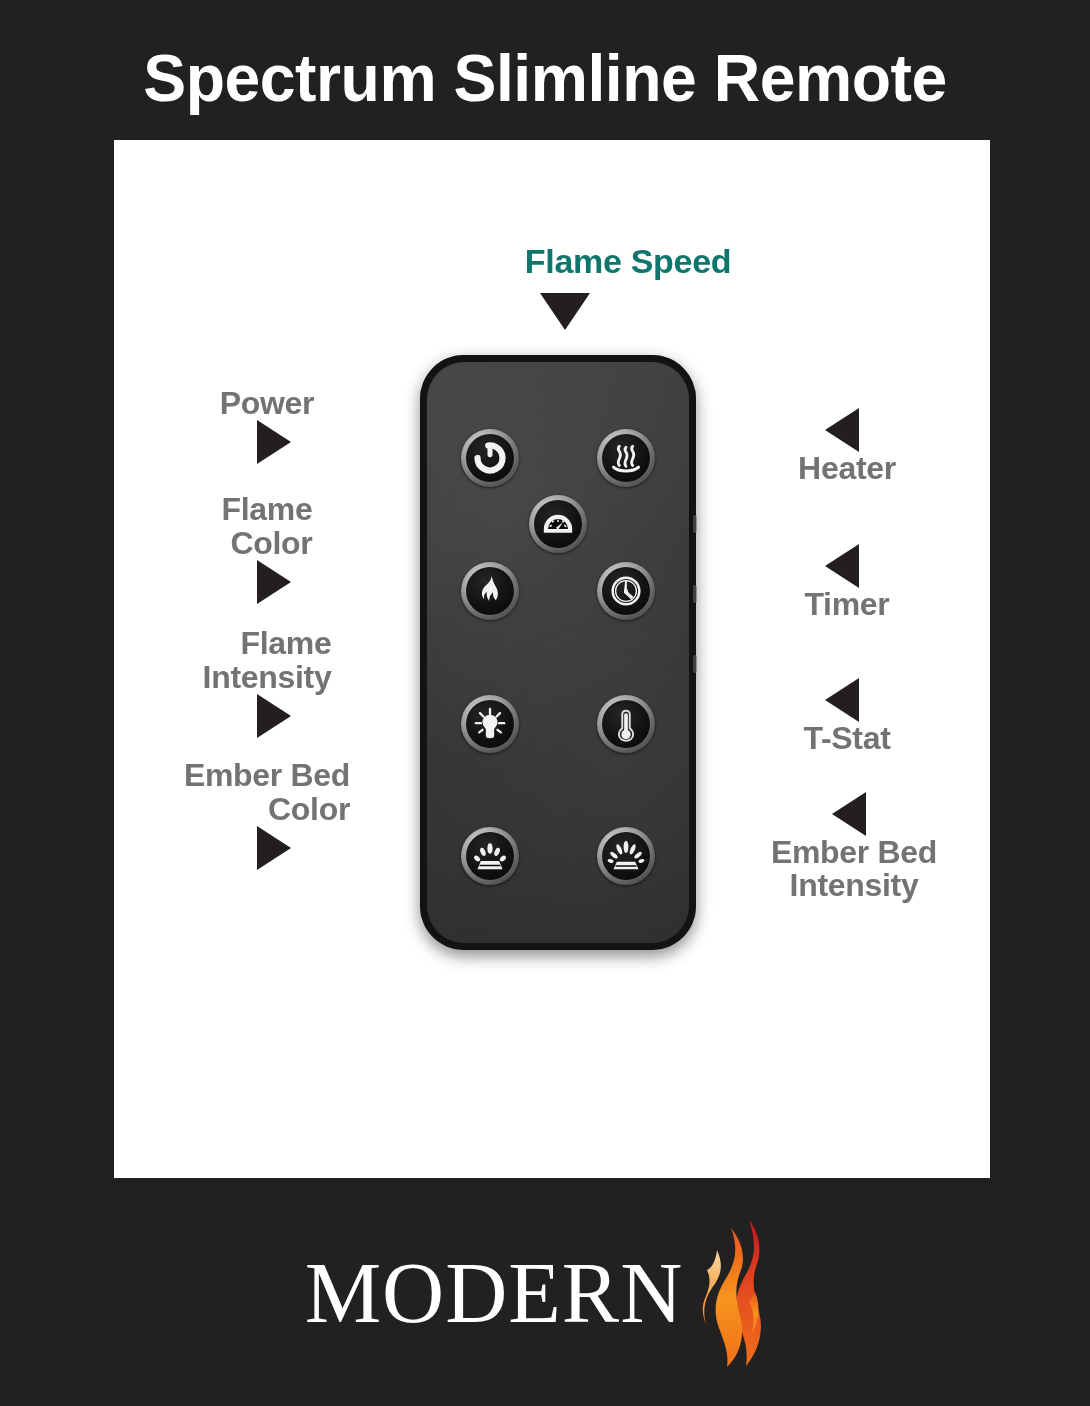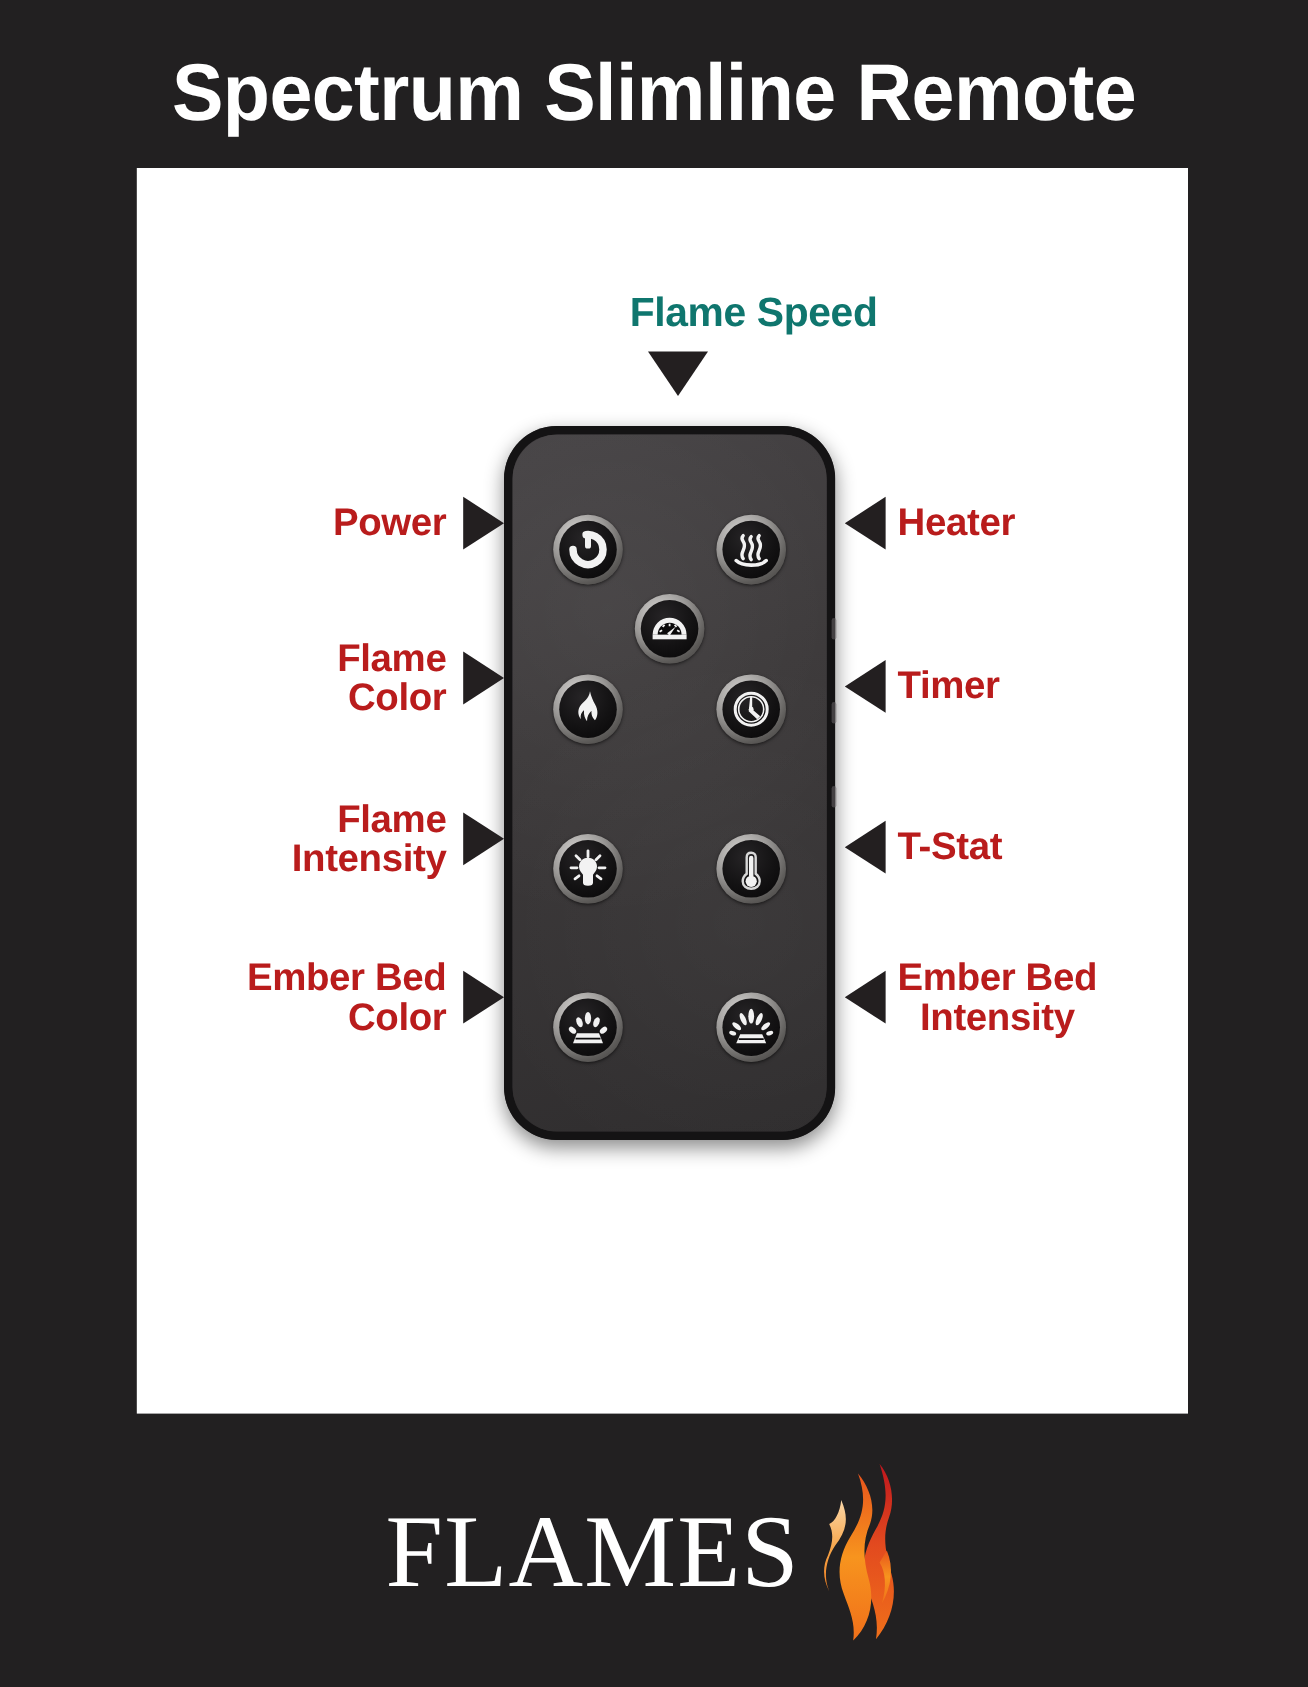--- a/index.html
+++ b/index.html
@@ -129,24 +129,25 @@
   }
   .btn svg { display: block; }
 
   
   .callout {
     position: absolute;
     display: flex;
     align-items: center;
     font-size: 32px;
     font-weight: 700;
-    color: #b91c1c;
+    color: #737373;
     line-height: 1.04;
     letter-spacing: -0.3px;
     white-space: pre-line;
+    flex-direction: column;
   }
   .callout.left {
     justify-content: flex-end;
     text-align: right;
   }
   .callout.right {
     justify-content: flex-start;
     text-align: center;
   }
   .tri-right {
@@ -383,21 +384,21 @@
 
   <div class="callout right" style="left:590px; top:652px; width:300px; height:78px">
     <span class="tri-left"></span>
     <span>Ember Bed
 Intensity</span>
   </div>
 
 </div>
 
 <div class="logo-wrap">
-  <div class="logo-word">FLAMES</div>
+  <div class="logo-word">MODERN</div>
 
   <div class="logo-flame">
     <svg viewBox="0 0 74 150" width="74" height="150">
       <defs>
         <linearGradient id="gRed" x1="0" y1="0" x2="0" y2="1">
           <stop offset="0%" stop-color="#c0161d"></stop>
           <stop offset="45%" stop-color="#e2491f"></stop>
           <stop offset="100%" stop-color="#f0701a"></stop>
         </linearGradient>
         <linearGradient id="gOrange" x1="0" y1="0" x2="0" y2="1">

